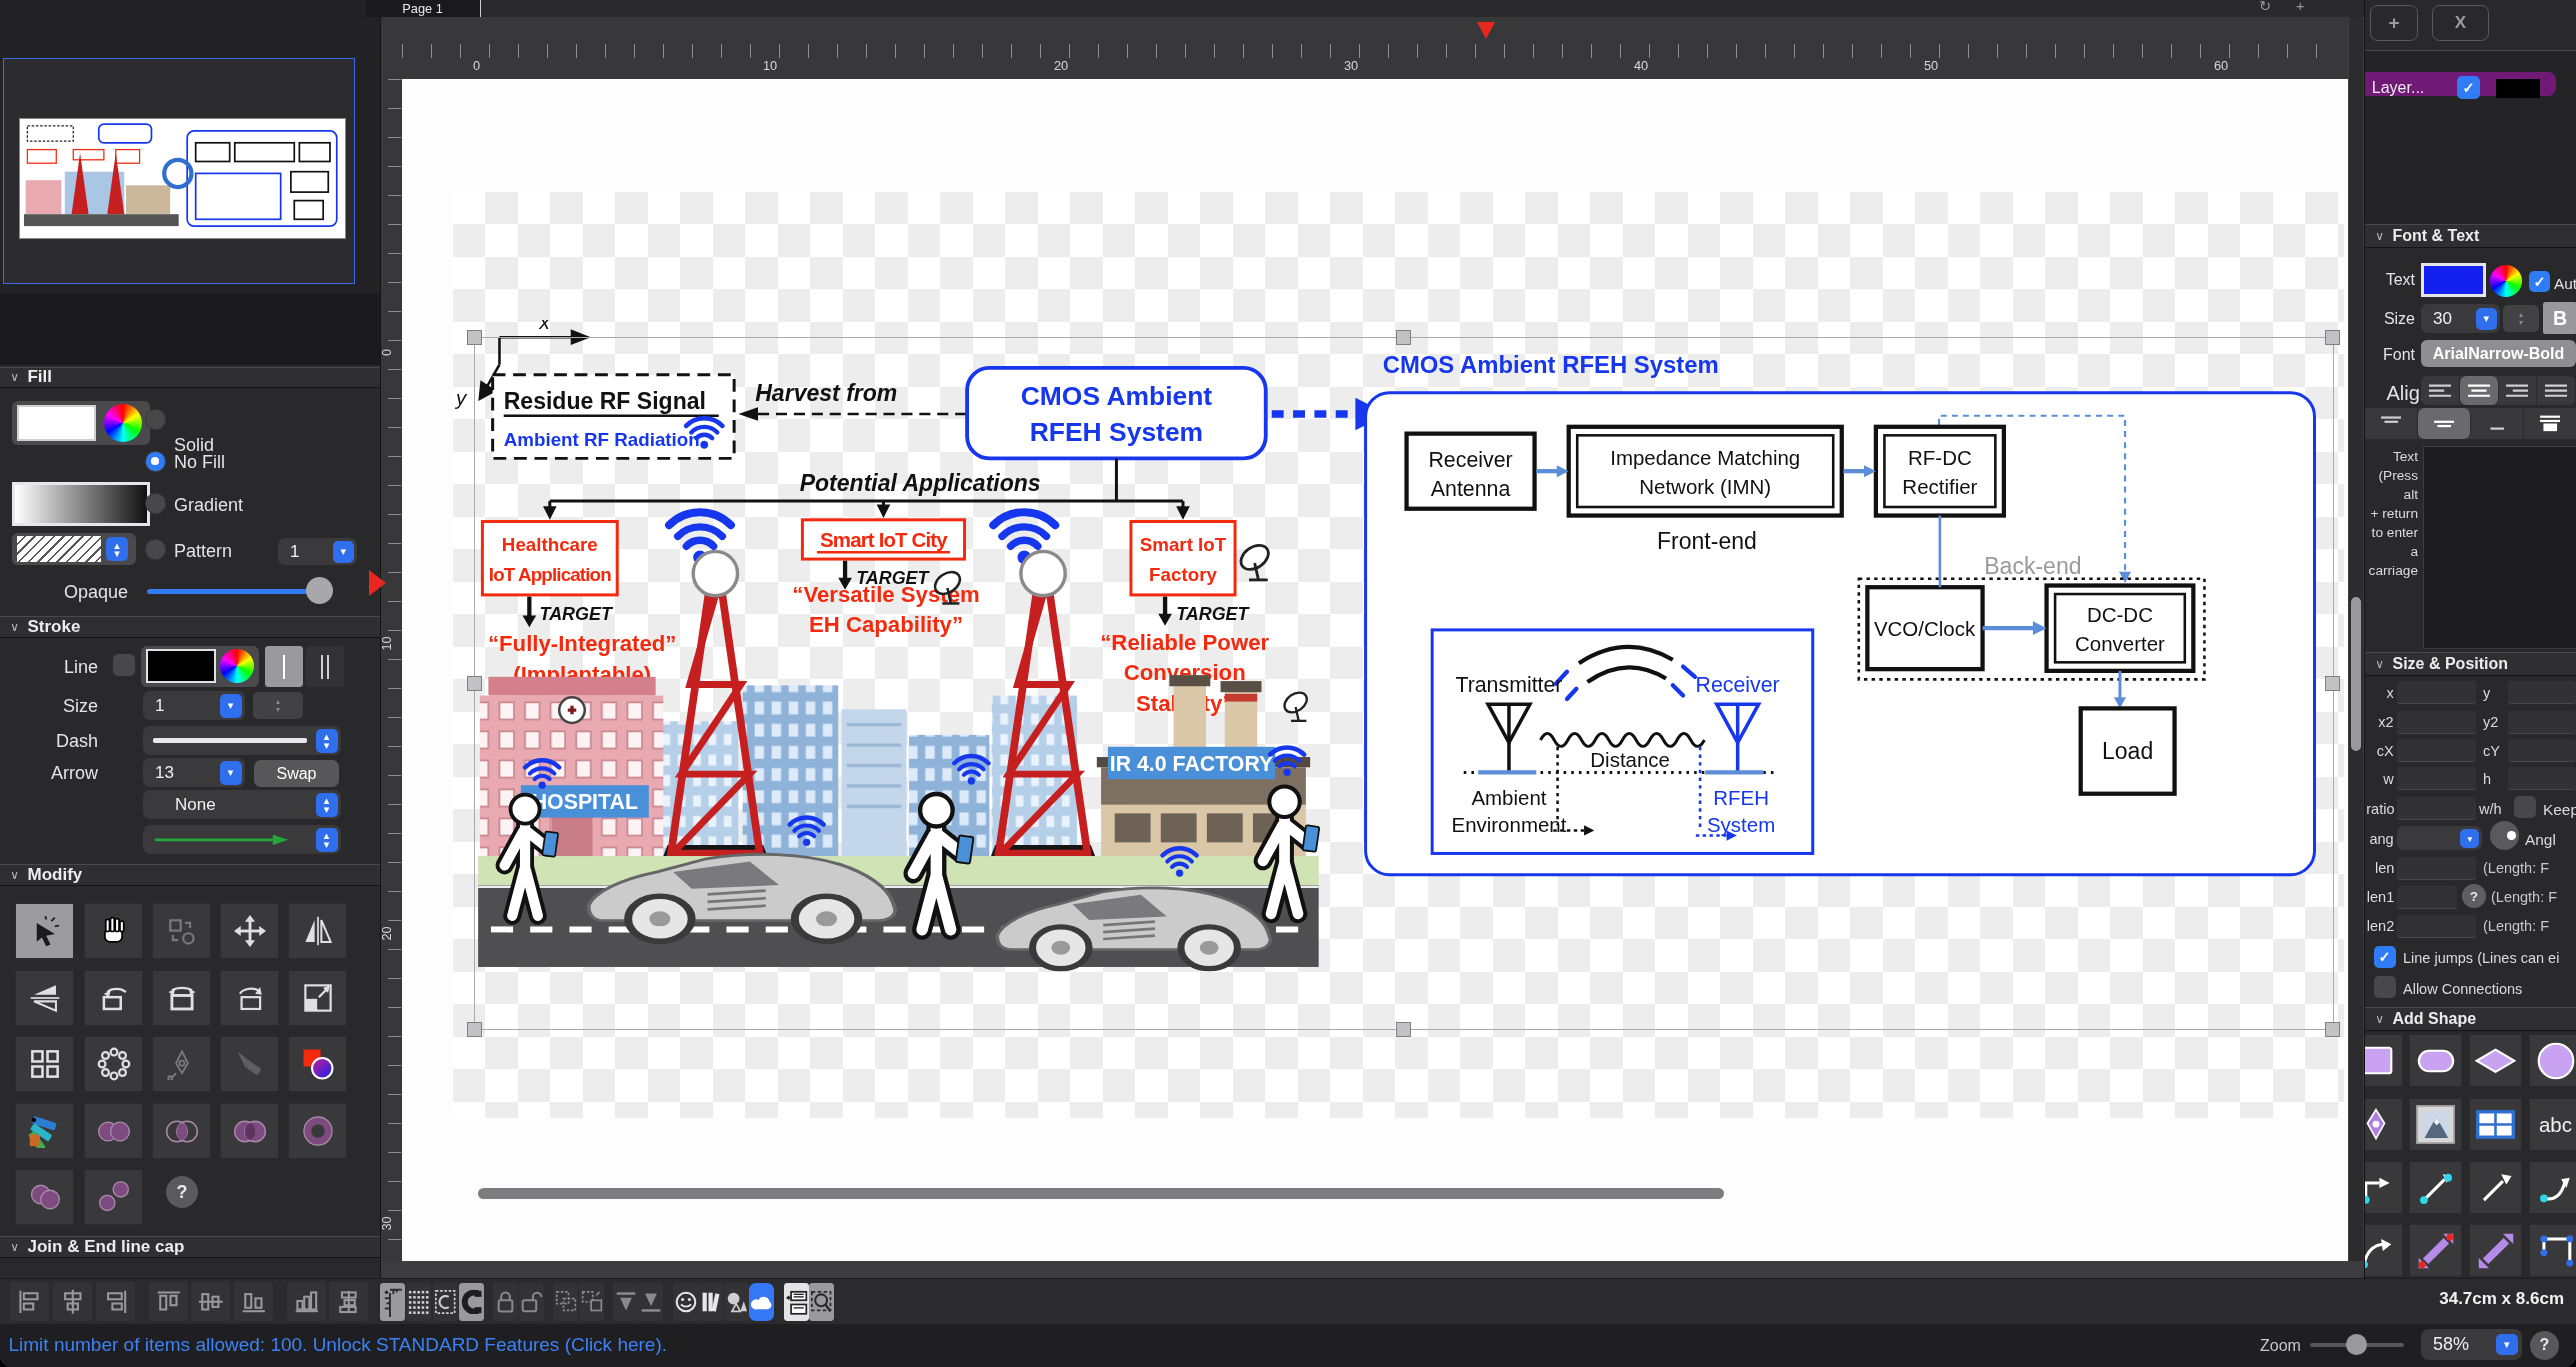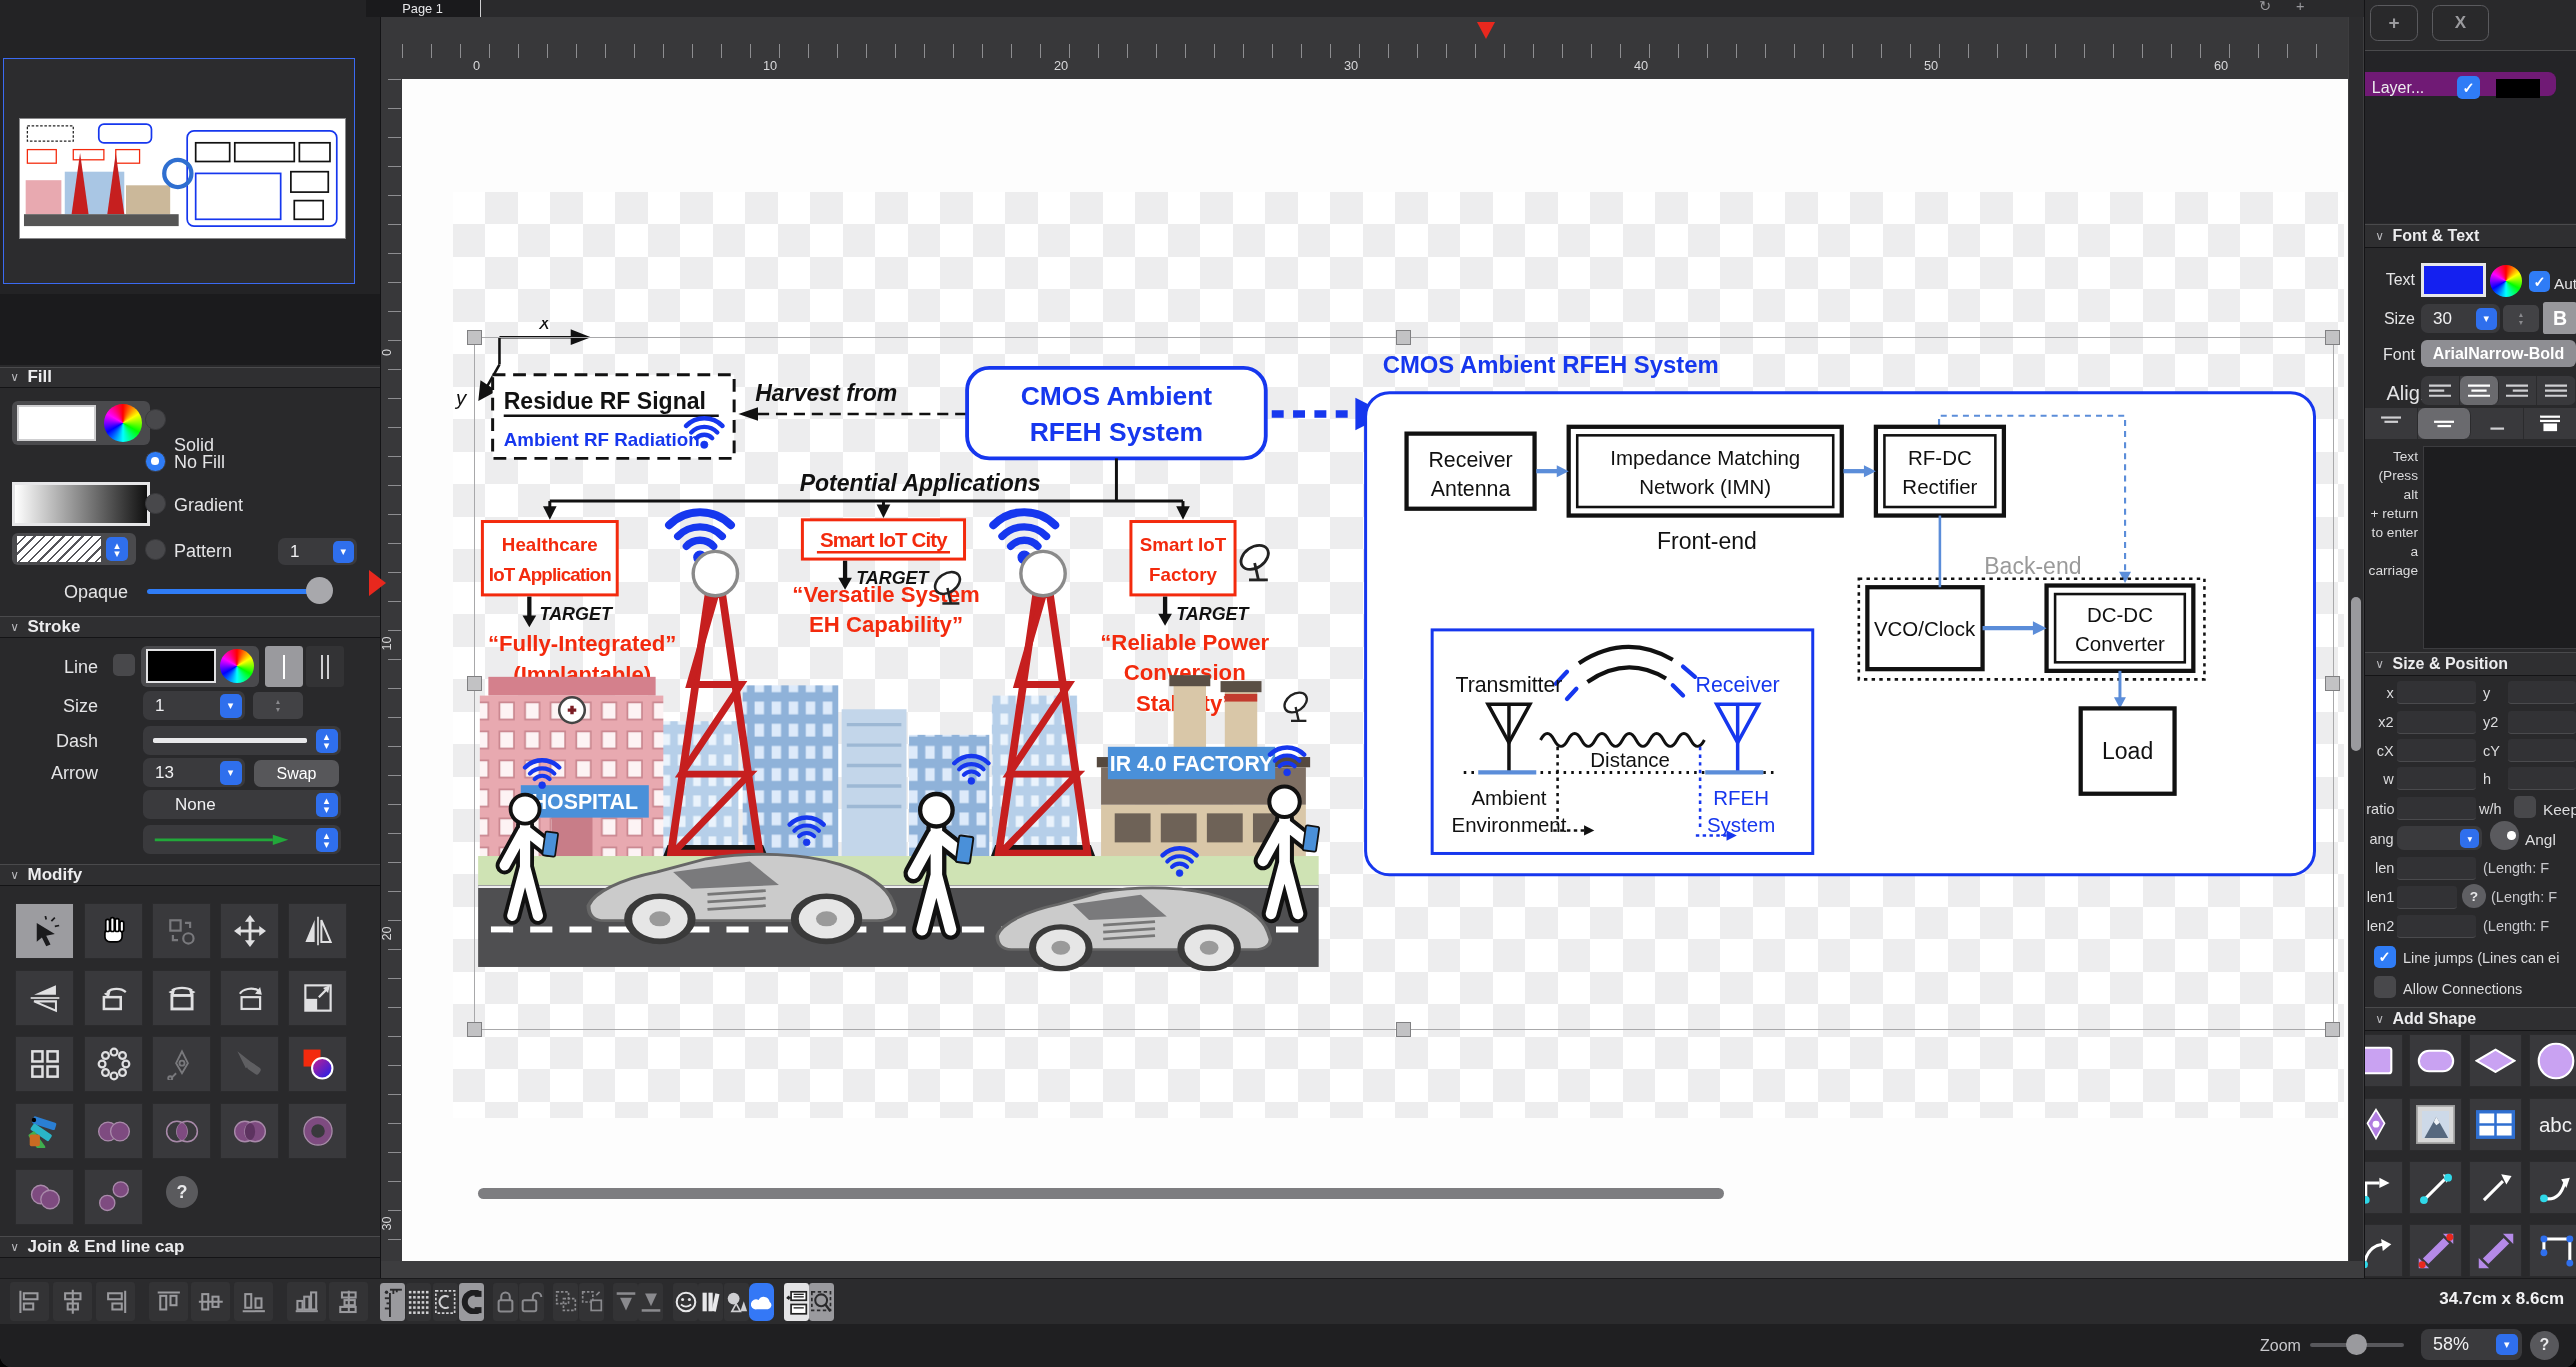--- a/index.html
+++ b/index.html
@@ -1243,20 +1243,21 @@
           <rect x="1" y="2" width="22" height="22" fill="none" stroke="#2a2a2c" stroke-width="2" stroke-dasharray="4 3"></rect>
           <circle cx="12" cy="12" r="7" fill="none" stroke="#2a2a2c" stroke-width="2.4"></circle>
           <line x1="17" y1="17" x2="23" y2="25" stroke="#2a2a2c" stroke-width="2.8"></line>
         </svg>
       </div>
 
     <div class="abs" style="right:12px;top:10.2px;color:#f2f2f4;font-size:17px;font-weight:bold;">34.7cm x 8.6cm</div>
   </div>
 
   <div class="abs" style="left:0;top:1324px;width:2576px;height:44px;background:#1f1f21;">
+    <span class="abs" style="left:8.5px;top:10.2px;color:#3b82f6;font-size:19px;">Limit number of items allowed: 100. Unlock STANDARD Features (Click here).</span>
     <span class="abs" style="left:2260px;top:12.8px;color:#c8c8cc;font-size:16px;">Zoom</span>
     <div class="abs" style="left:2310px;top:19px;width:94px;height:4.3px;background:#58585c;border-radius:2.6px;"></div>
     <div class="abs" style="left:2346px;top:10.2px;width:20.5px;height:20.5px;border-radius:50%;background:#9a9a9e;"></div>
     <div class="abs dd" style="left:2421px;top:5.1px;width:101px;height:31px;border-radius:7.7px;">
       <span class="val" style="font-size:18px;">58%</span>
       <span class="bluechev" style="width:22px;height:20.5px;margin-right:4.3px;">▾</span>
     </div>
     <div class="abs" style="left:2530px;top:6.8px;width:29px;height:29px;border-radius:50%;background:#58585c;color:#e8e8ea;font-size:16px;font-weight:bold;display:flex;align-items:center;justify-content:center;">
         <span>?</span>
       </div>

